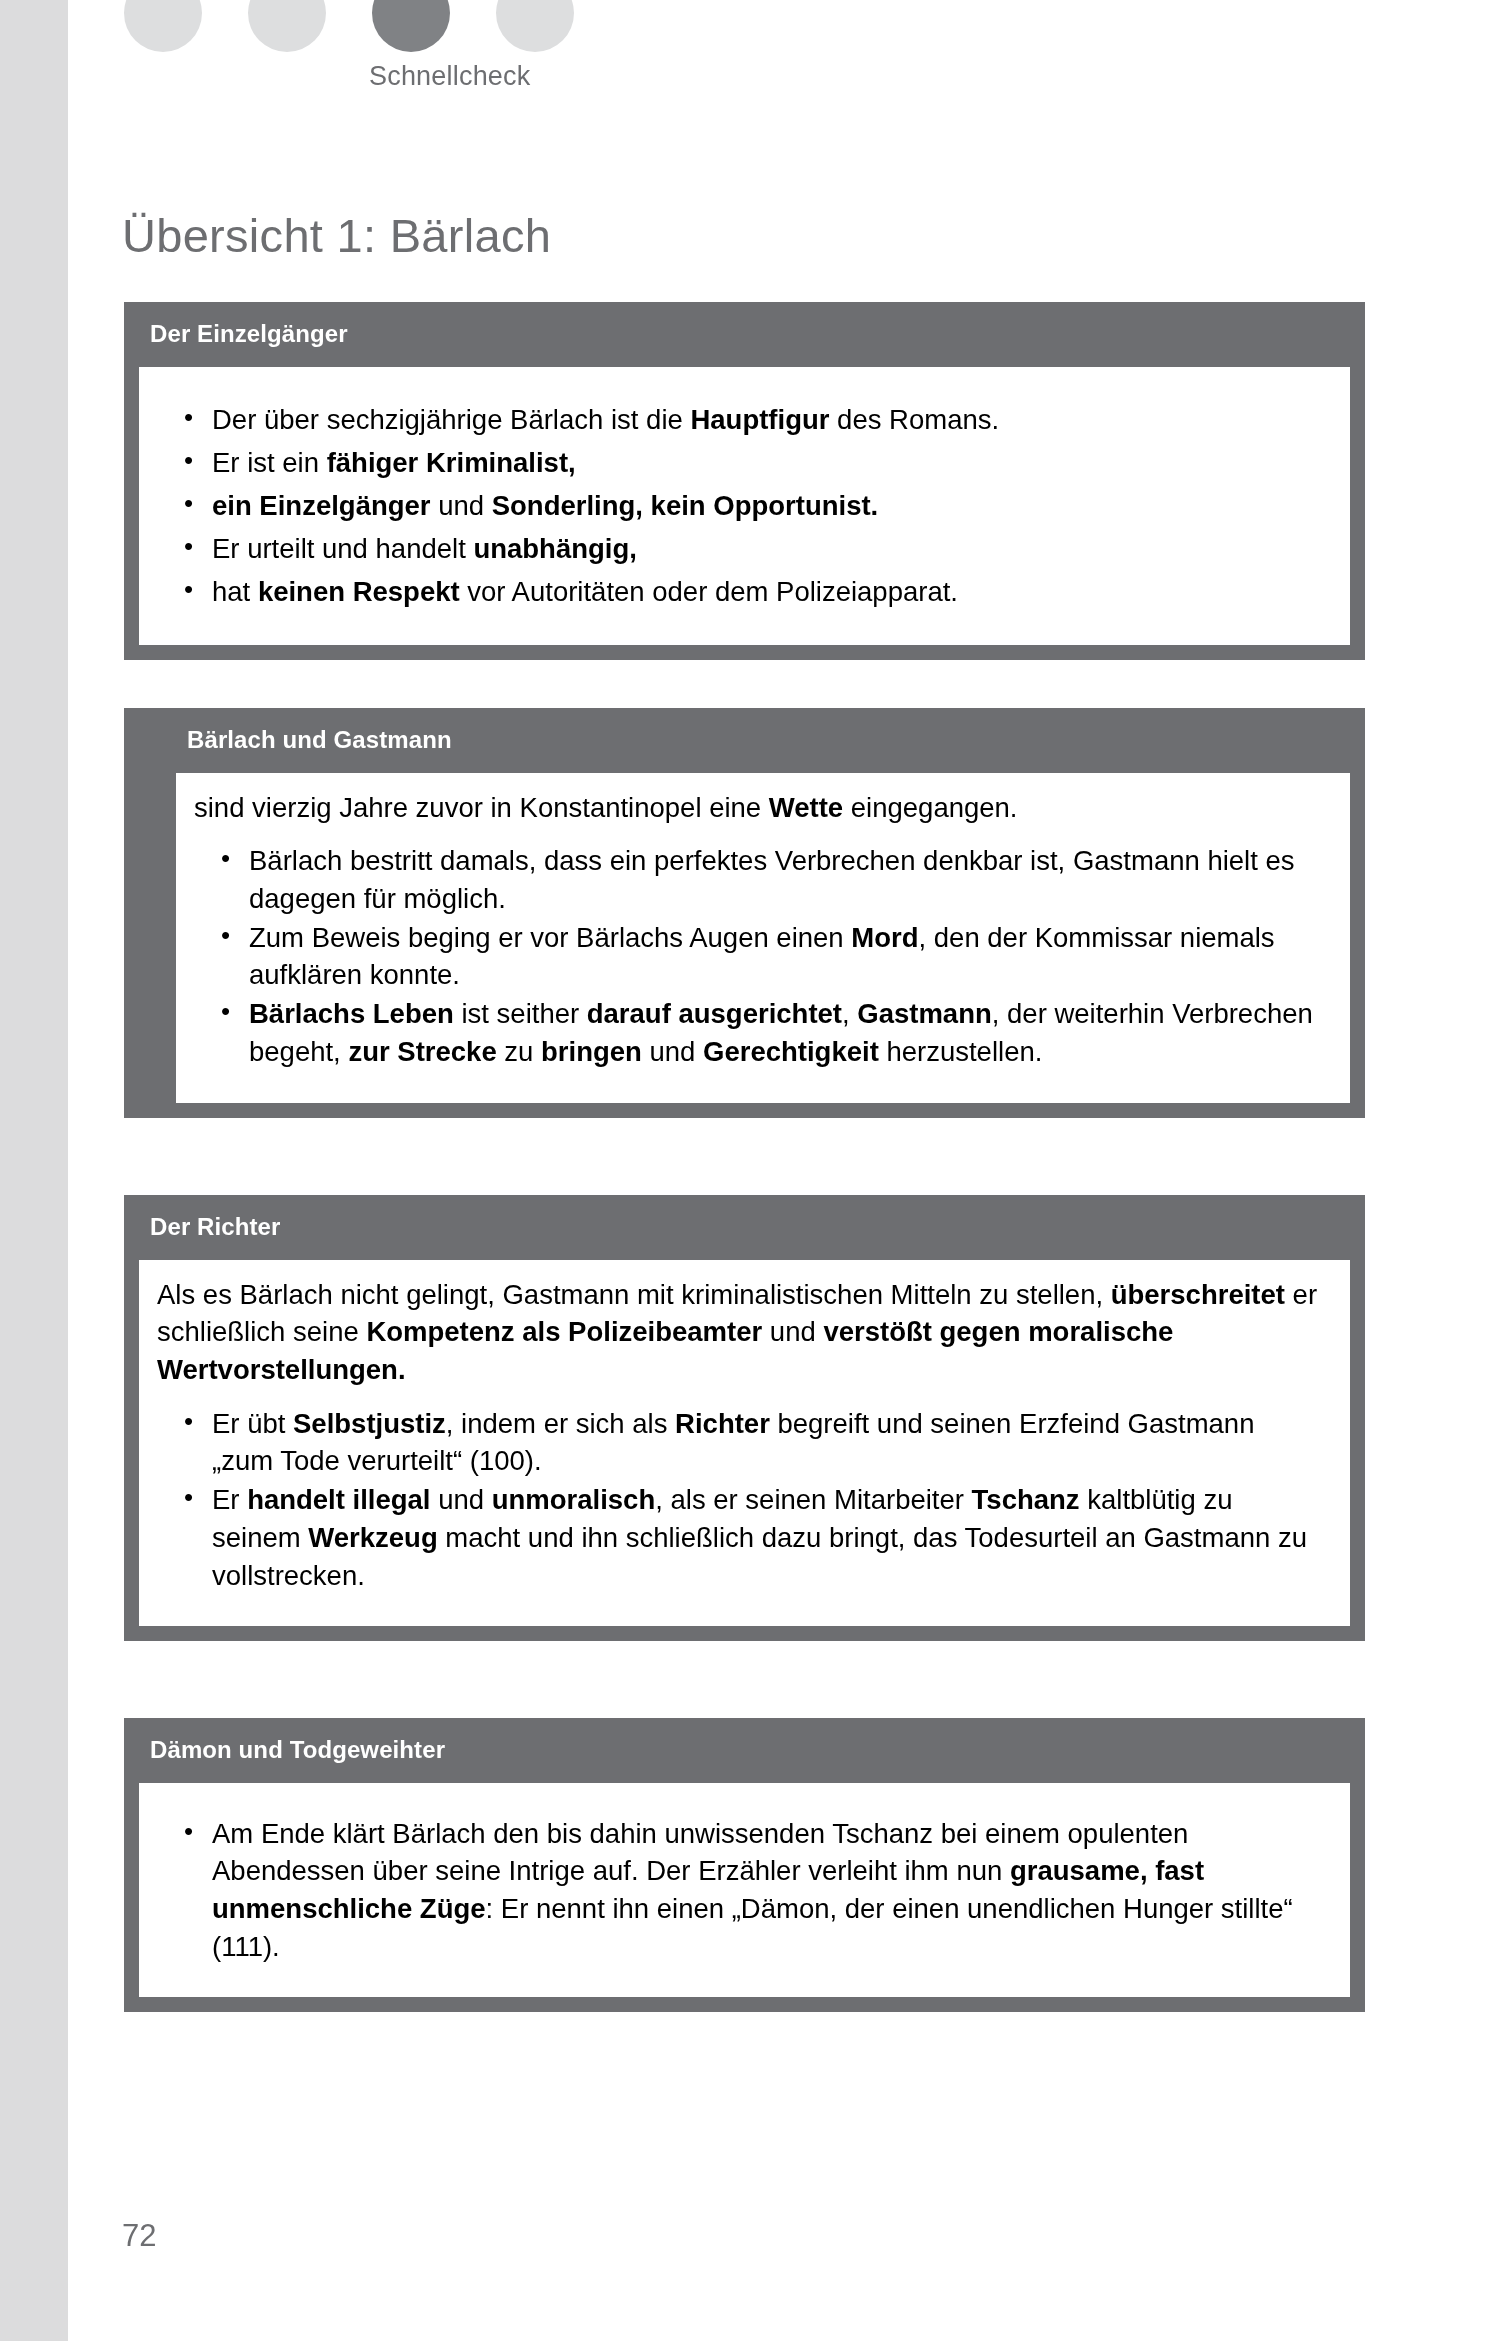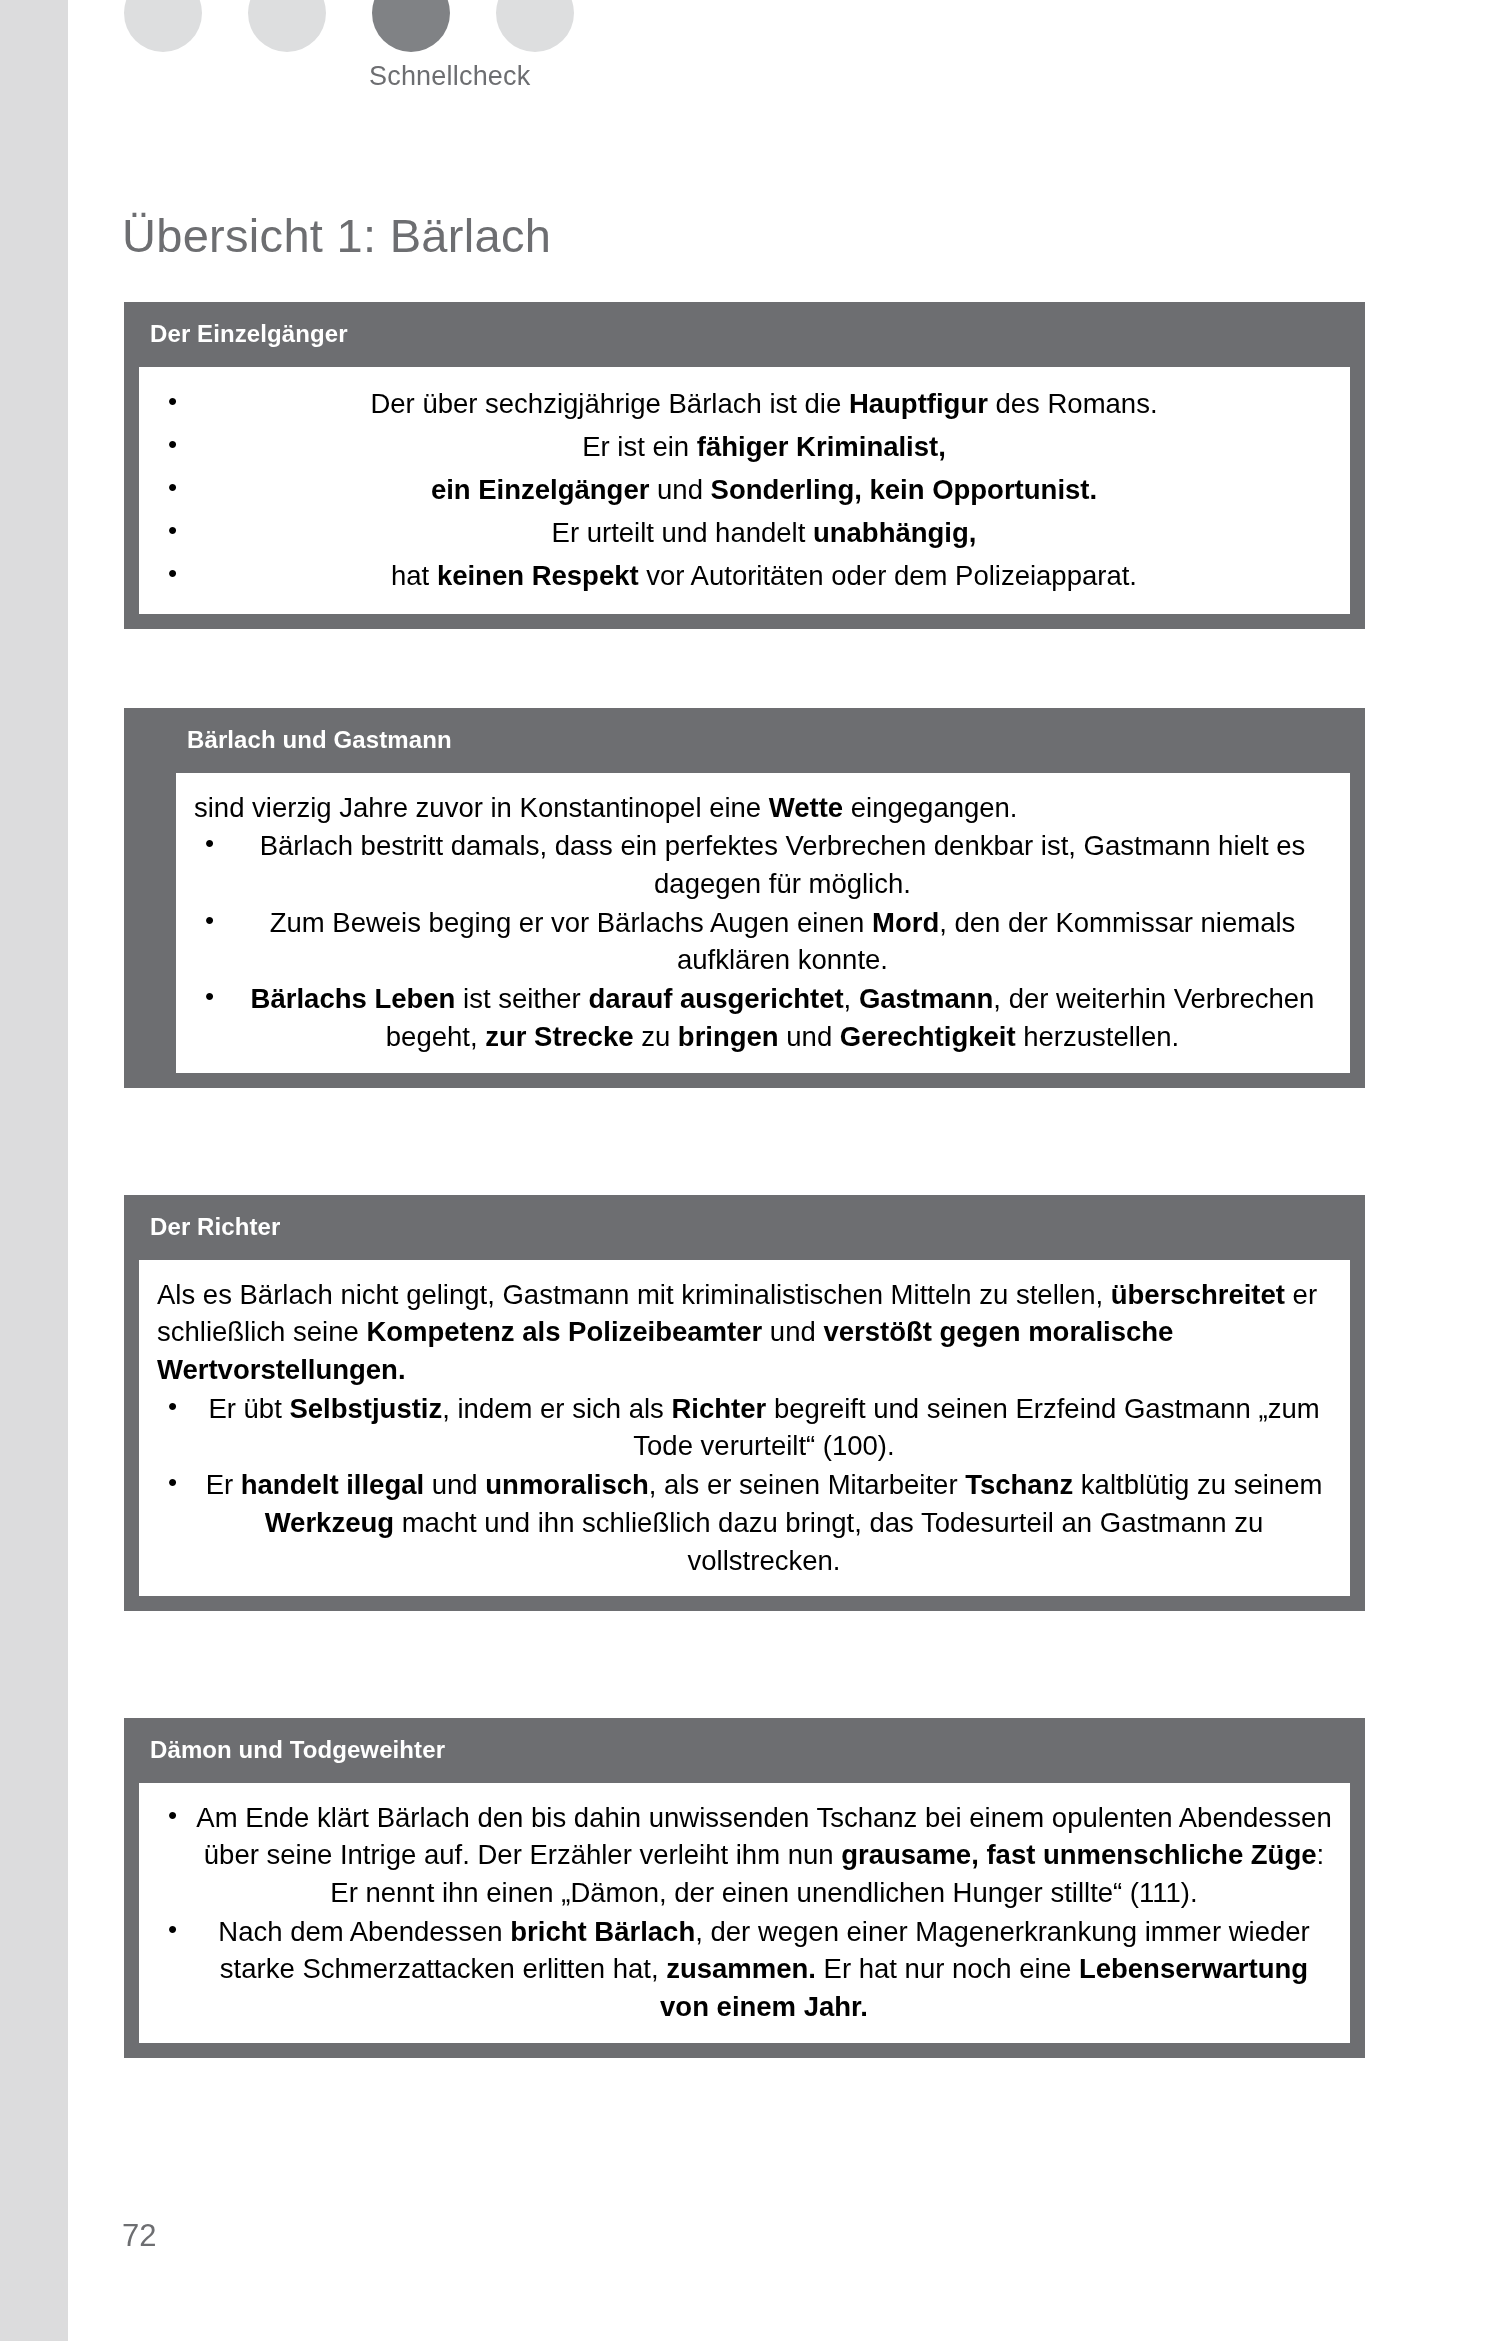--- a/index.html
+++ b/index.html
@@ -104,23 +104,22 @@
     color: #000000;
     font-size: 27.5px;
     line-height: 1.37;
   }
   .box-body .intro {
     margin: 0 0 1px 0;
     text-indent: 0;
   }
   ul.bullets {
     list-style: none;
-    margin: 0;
+    margin: 16px;
     padding: 0;
-    text-align: center;
   }
   ul.bullets > li {
     position: relative;
     padding-left: 39px;
     margin: 0 0 1px 0;
   }
   ul.bullets > li::before {
     content: "•";
     position: absolute;
     left: 11px;
@@ -200,20 +199,19 @@
         <li>Er <b>handelt illegal</b> und <b>unmoralisch</b>, als er seinen Mitarbeiter <b>Tschanz</b> kaltblütig zu seinem <b>Werkzeug</b> macht und ihn schließlich dazu bringt, das Todesurteil an Gastmann zu vollstrecken.</li>
       </ul>
     </div>
   </section>
 
   <section class="box" id="box-daemon">
     <div class="box-header">Dämon und Todgeweihter</div>
     <div class="box-body">
       <ul class="bullets">
         <li>Am Ende klärt Bärlach den bis dahin unwissenden Tschanz bei einem opulenten Abendessen über seine Intrige auf. Der Erzähler verleiht ihm nun <b>grausame, fast unmenschliche Züge</b>: Er nennt ihn einen „Dämon, der einen unendlichen Hunger stillte“ (111).</li>
-        <li>Nach dem Abendessen <b>bricht Bärlach</b>, der wegen einer Magenerkrankung immer wieder starke Schmerzattacken erlitten hat, <b>zusammen.</b> Er hat nur noch eine <b>Lebenserwartung von einem Jahr.</b></li>
       </ul>
     </div>
   </section>
 
   <div class="folio">72</div>
 
 </div>
 
 </body></html>

